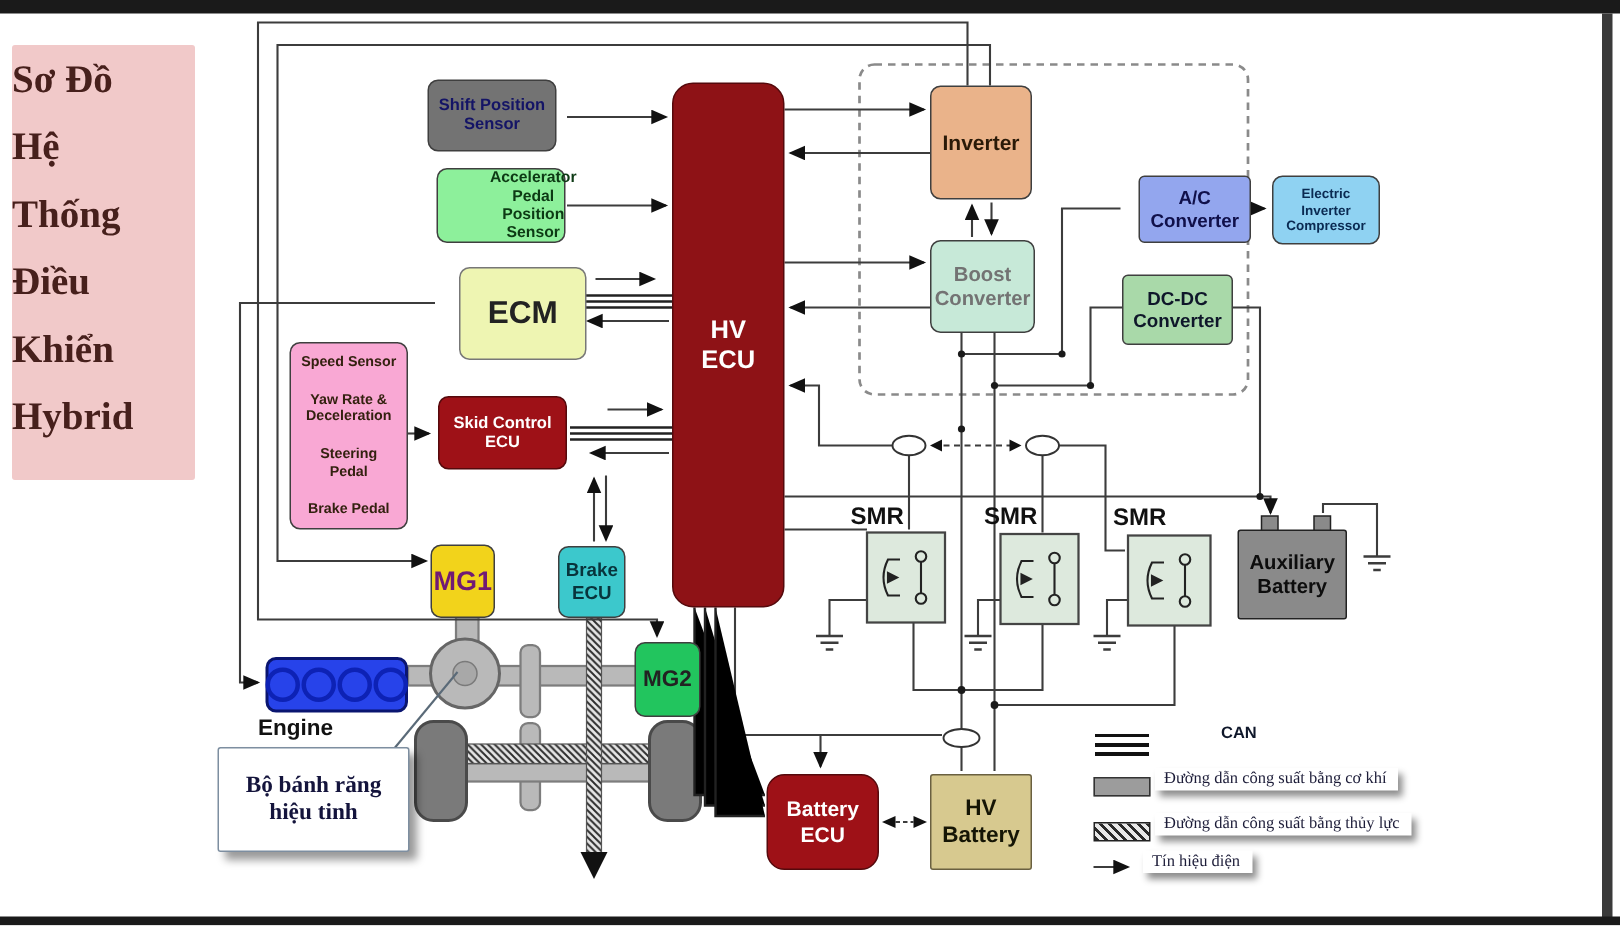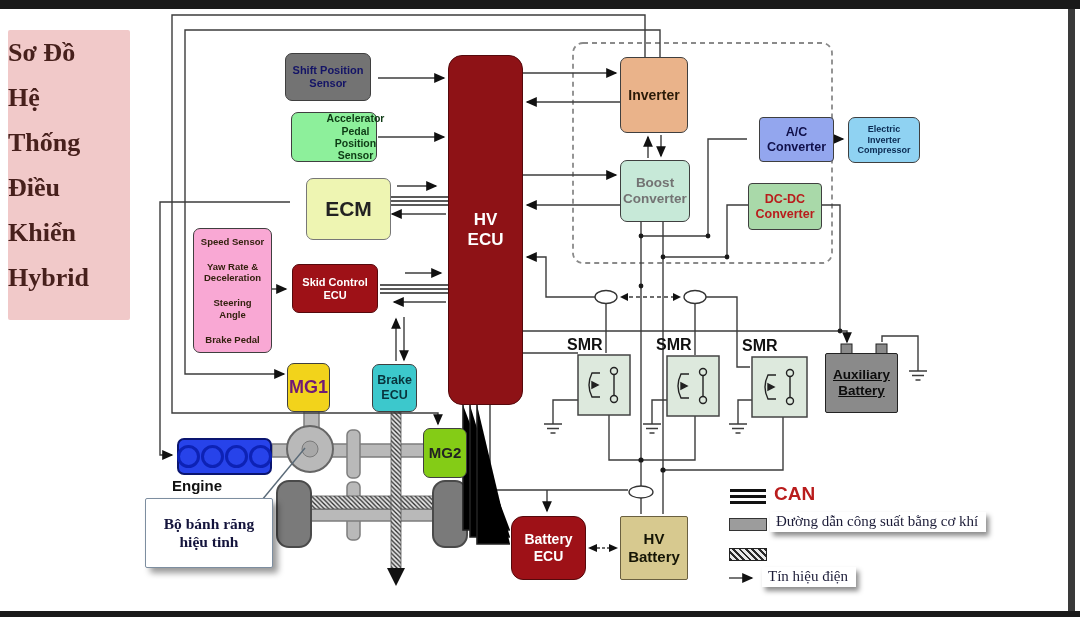--- a/index.html
+++ b/index.html
@@ -10,21 +10,21 @@
      display:flex;align-items:center;justify-content:center;text-align:center;
      font-weight:bold;white-space:pre-line;z-index:2;line-height:1.18;}
   .lbl{position:absolute;z-index:2;font-weight:bold;white-space:pre-line;text-align:left;}
   .border-bar{position:absolute;z-index:2;background:#1a1a1a;}
   
   .title{left:8px;top:30px;width:122px;height:290px;background:#f1c9c9;border:none;border-radius:2px;
          font-family:"Liberation Serif",serif;font-size:26px;font-weight:bold;color:#47201c;
          line-height:45px;z-index:2;}
   
   .lbar{position:absolute;z-index:2;box-sizing:border-box;}
-  .lgt{position:absolute;z-index:3;font-family:"Liberation Serif",serif;font-size:15px;
+  .lgt{position:absolute;z-index:3;font-family:"Liberation Serif",serif;font-size:11px;
        color:#1c1c38;background:#fff;padding:1px 8px 2px 6px;white-space:nowrap;
        box-shadow:3px 4px 5px rgba(0,0,0,0.45);}
   .eng{display:flex;gap:1px;align-items:center;justify-content:center;}
   .eng-c{width:17px;height:17px;border-radius:50%;border:3.5px solid #0d22b5;flex:0 0 auto;}
 </style>
 </head>
 <body>
 
 <div class="stage">
 
@@ -188,60 +188,60 @@
 Sensor</div>
 
   <div class="b" style="left:290px;top:178px;width:85px;height:62px;background:#eef5b2;font-size:21px;color:#222;border-color:#777;margin-left:16px;">ECM</div>
 
   <div class="b" style="left:193px;top:228px;width:79px;height:125px;background:#f9a8d4;font-size:9.5px;color:#33210f;
               flex-direction:column;justify-content:space-between;padding:7px 2px;">
     <span>Speed Sensor</span>
     <span>Yaw Rate &amp;
 Deceleration</span>
     <span>Steering
-Angle</span>
+Pedal</span>
     <span>Brake Pedal</span>
   </div>
 
   <div class="b" style="left:292px;top:264px;width:86px;height:49px;background:#9e1117;font-size:11px;color:#fff;border-color:#55090c;">Skid Control
 ECU</div>
 
   <div class="b" style="left:448px;top:55px;width:75px;height:350px;background:#8e1216;font-size:17px;color:#fff;
               border-color:#55090c;border-radius:14px;">HV
 ECU</div>
 
   <div class="b" style="left:620px;top:57px;width:68px;height:76px;background:#eab38a;font-size:14px;color:#2a1a08;">Inverter</div>
 
   <div class="b" style="left:620px;top:160px;width:70px;height:62px;background:#c7e9d8;font-size:13.5px;color:#737373;">Boost
 Converter</div>
 
   <div class="b" style="left:759px;top:117px;width:75px;height:45px;background:#93a6ee;font-size:12.5px;color:#10104a;border-radius:4px;">A/C
 Converter</div>
 
-  <div class="b" style="left:748px;top:183px;width:74px;height:47px;background:#a9d9a9;font-size:12.5px;color:#b91c1c;border-radius:4px;">DC-DC
+  <div class="b" style="left:748px;top:183px;width:74px;height:47px;background:#a9d9a9;font-size:12.5px;color:#0f172a;border-radius:4px;">DC-DC
 Converter</div>
 
   <div class="b" style="left:848px;top:117px;width:72px;height:46px;background:#8fd2f2;font-size:9px;color:#0a2a52;">Electric
 Inverter
 Compressor</div>
 
   <div class="lbl" style="left:567px;top:336px;width:46px;font-size:16px;color:#111;text-align:left;">SMR</div>
   <div class="lbl" style="left:656px;top:336px;width:46px;font-size:16px;color:#111;text-align:left;">SMR</div>
   <div class="lbl" style="left:742px;top:337px;width:46px;font-size:16px;color:#111;text-align:left;">SMR</div>
 
   <div class="b" style="left:825px;top:353px;width:73px;height:60px;background:#8a8a8a;font-size:13.5px;color:#0d0d0d;
-              border-color:#222;border-radius:2px;text-decoration:underline;">Auxiliary
+              border-color:#222;border-radius:2px;">Auxiliary
 Battery</div>
 
   <div class="b" style="left:287px;top:363px;width:43px;height:49px;background:#f2d31b;font-size:18px;color:#701a75;">MG1</div>
 
   <div class="b" style="left:372px;top:364px;width:45px;height:48px;background:#3cc8cc;font-size:12.5px;color:#08343c;">Brake
 ECU</div>
 
-  <div class="b" style="left:423px;top:428px;width:44px;height:50px;background:#84cc16;font-size:15px;color:#222;text-align:center;">MG2</div>
+  <div class="b" style="left:423px;top:428px;width:44px;height:50px;background:#22c55e;font-size:15px;color:#222;text-align:center;">MG2</div>
 
   <div class="b eng" style="left:177px;top:438px;width:95px;height:37px;background:#2743ea;border:2px solid #0a1570;">
     <span class="eng-c"></span>
     <span class="eng-c"></span>
     <span class="eng-c"></span>
     <span class="eng-c"></span>
   </div>
   <div class="lbl" style="left:172px;top:477px;width:105px;font-size:15px;color:#111;">Engine</div>
 
   <div class="b" style="left:145px;top:498px;width:128px;height:70px;background:#fff;border:1.6px solid #7d8ea0;border-radius:2px;
@@ -252,23 +252,24 @@
   <div class="b" style="left:511px;top:516px;width:75px;height:64px;background:#9e1117;font-size:14px;color:#fff;
               border-color:#55090c;border-radius:12px;">Battery
 ECU</div>
 
   <div class="b" style="left:620px;top:516px;width:68px;height:64px;background:#d7c98f;font-size:15px;color:#151505;
               border-color:#6a6040;border-radius:2px;">HV
 Battery</div>
 
   <div class="lbar" style="left:730px;top:489px;width:36px;height:15px;
         background:repeating-linear-gradient(180deg,#111 0 2.5px,transparent 2.5px 6.2px);"></div>
-  <div class="lbl" style="left:774px;top:483px;font-size:19px;color:#b91c1c;">CAN</div>
+  <div class="lbl" style="left:814px;top:483px;font-size:11px;color:#0f172a;">CAN</div>
 
   <div class="lbar" style="left:729px;top:518px;width:38px;height:13px;background:#9c9c9c;border:1.5px solid #333;"></div>
   <div class="lgt" style="left:770px;top:512px;">Đường dẫn công suất bằng cơ khí</div>
 
   <div class="lbar" style="left:729px;top:548px;width:38px;height:13px;border:1.5px solid #222;
         background:repeating-linear-gradient(45deg,#2a2a2a 0 2px,#e8e8e8 2px 4.5px);"></div>
+  <div class="lgt" style="left:770px;top:542px;">Đường dẫn công suất bằng thủy lực</div>
 
   <div class="lgt" style="left:762px;top:567px;">Tín hiệu điện</div>
 
 </div>
 
 </body></html>

